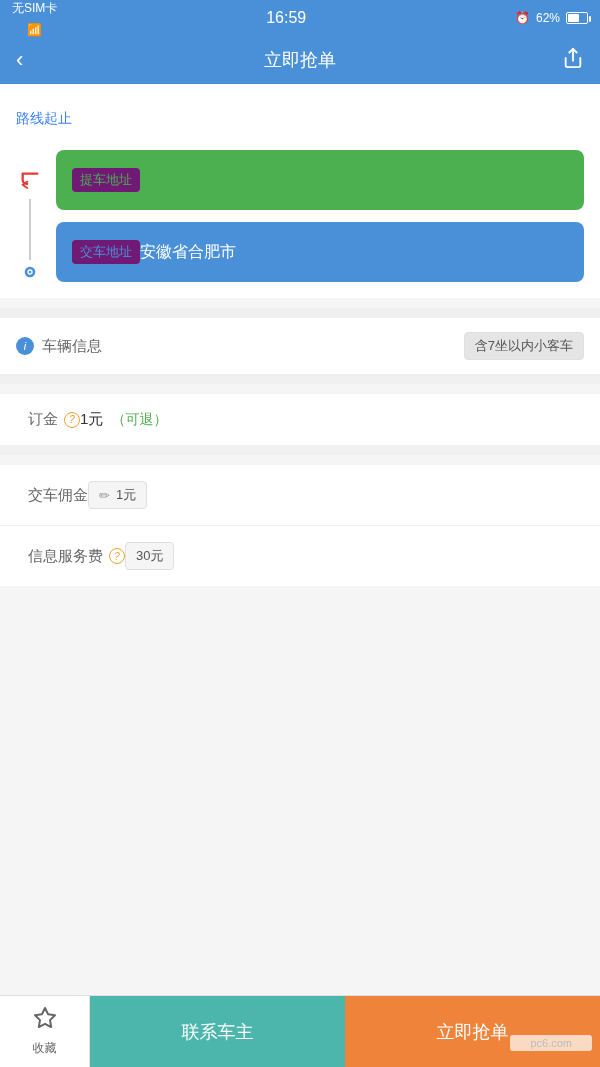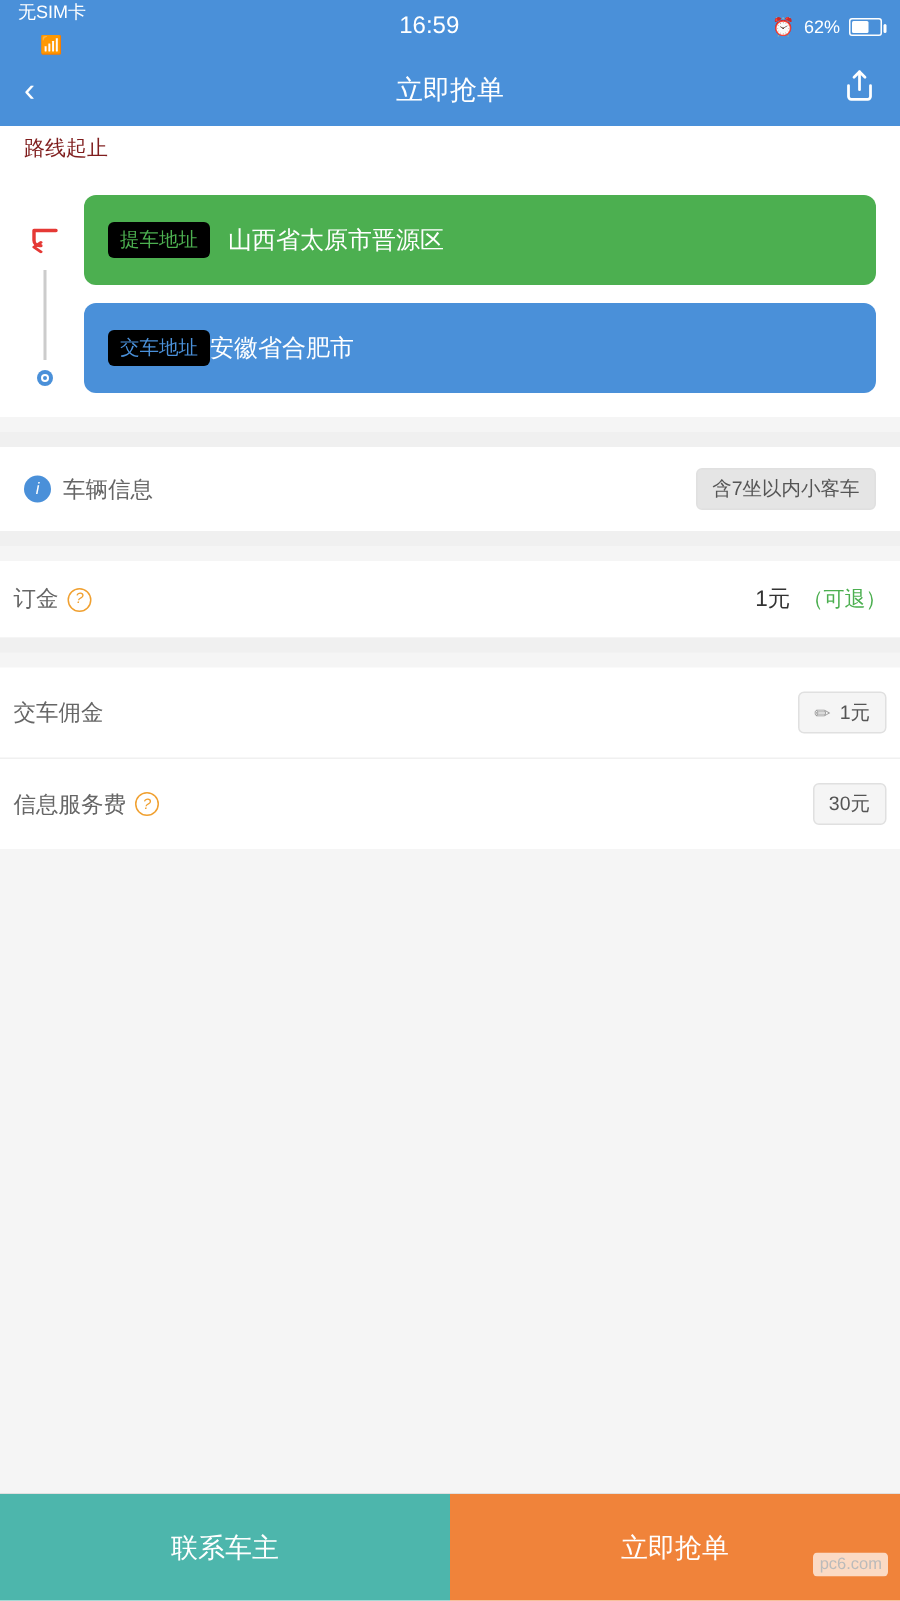--- a/index.html
+++ b/index.html
@@ -73,23 +73,23 @@
       font-size: 20px;
       color: white;
       cursor: pointer;
       width: 36px;
       text-align: right;
     }
 
     
     .section-label {
       background: white;
-      padding: 6px 16px 6px;
+      padding: 26px 16px 6px;
       font-size: 14px;
-      color: #7f1d1d;
+      color: #3b82f6;
     }
 
     
     .route-section {
       background: white;
       padding: 16px;
       margin-bottom: 10px;
     }
     .route-line-container {
       display: flex;
@@ -137,21 +137,21 @@
       gap: 12px;
     }
     .route-card-dropoff {
       background: #4a90d9;
       border-radius: 8px;
       padding: 18px 16px;
       display: flex;
       align-items: center;
     }
     .route-card-tag {
-      background: #000000;
+      background: #701a75;
       border-radius: 4px;
       padding: 3px 8px;
       font-size: 13px;
       color: #4a90d9;
       white-space: nowrap;
       flex-shrink: 0;
     }
     .route-card-pickup .route-card-tag { color: #4caf50; }
     .route-card-address {
       font-size: 16px;
@@ -201,24 +201,23 @@
     }
 
     
     .payment-section {
       background: white;
       margin-top: 10px;
     }
     .payment-row {
       display: flex;
       align-items: center;
-      justify-content: space-between;
-      padding: 16px 9px;
+      justify-content: flex-start;
+      padding: 16px 28px;
       border-bottom: 1px solid #f0f0f0;
-      gap: 48px;
     }
     .payment-row:last-child { border-bottom: none; }
     .payment-label {
       display: flex; align-items: center; gap: 6px;
       color: #666; font-size: 15px;
     }
     .payment-value {
       font-size: 15px;
       color: #333;
     }
@@ -303,21 +302,21 @@
     }
 
     
     .watermark {
       position: fixed;
       bottom: 16px;
       right: 8px;
       font-size: 11px;
       color: #bbb;
       background: rgba(255,255,255,0.7);
-      padding: 2px 4px;
+      padding: 2px 20px;
       border-radius: 3px;
     }
   </style>
 </head>
 <body>
 
 <div class="status-bar">
   <div class="status-left">
     <span>无SIM卡</span>
     <span>📶</span>
@@ -363,21 +362,20 @@
         <svg width="16" height="16" viewBox="0 0 24 24" fill="#4a90d9">
           <circle cx="12" cy="12" r="8"></circle>
           <circle cx="12" cy="12" r="4" fill="white"></circle>
           <circle cx="12" cy="12" r="2" fill="#4a90d9"></circle>
         </svg>
       </span>
     </div>
     <div class="route-cards">
       <div class="route-card-pickup">
         <span class="route-card-tag">提车地址</span>
-        <span class="route-card-address">山西省太原市晋源区</span>
       </div>
       <div class="route-card-dropoff">
         <span class="route-card-tag" style="color:#4a90d9;">交车地址</span>
         <span class="route-card-address">安徽省合肥市</span>
       </div>
     </div>
   </div>
 </div>
 
 <div class="divider"></div>
@@ -427,20 +425,28 @@
     </div>
     <div class="payment-value-tag">
       <span>30元</span>
     </div>
   </div>
 </div>
 
 <div class="empty-space"></div>
 
 <div class="bottom-bar">
+  <div class="tab-item">
+    <span class="tab-icon">
+      <svg width="24" height="24" viewBox="0 0 24 24" fill="none" stroke="#666" stroke-width="2" stroke-linecap="round" stroke-linejoin="round">
+        <polygon points="12 2 15.09 8.26 22 9.27 17 14.14 18.18 21.02 12 17.77 5.82 21.02 7 14.14 2 9.27 8.91 8.26 12 2"></polygon>
+      </svg>
+    </span>
+    <span>收藏</span>
+  </div>
   <button class="btn-contact">
     <span>联系车主</span>
   </button>
   <div class="btn-grab">
     <span>立即抢单</span>
   </div>
 </div>
 
 <div class="watermark">pc6.com</div>
 

